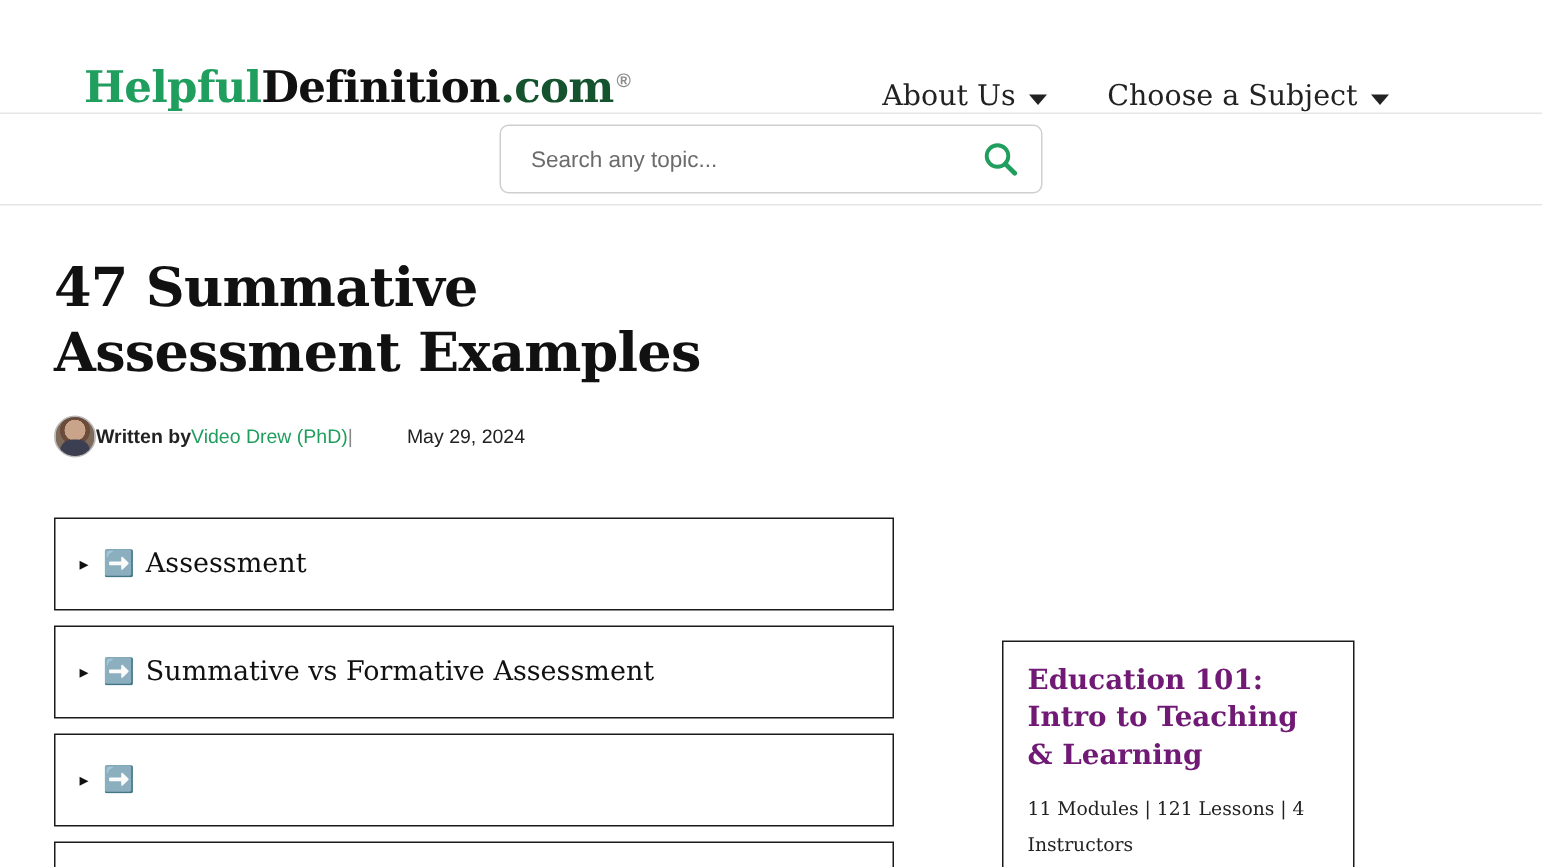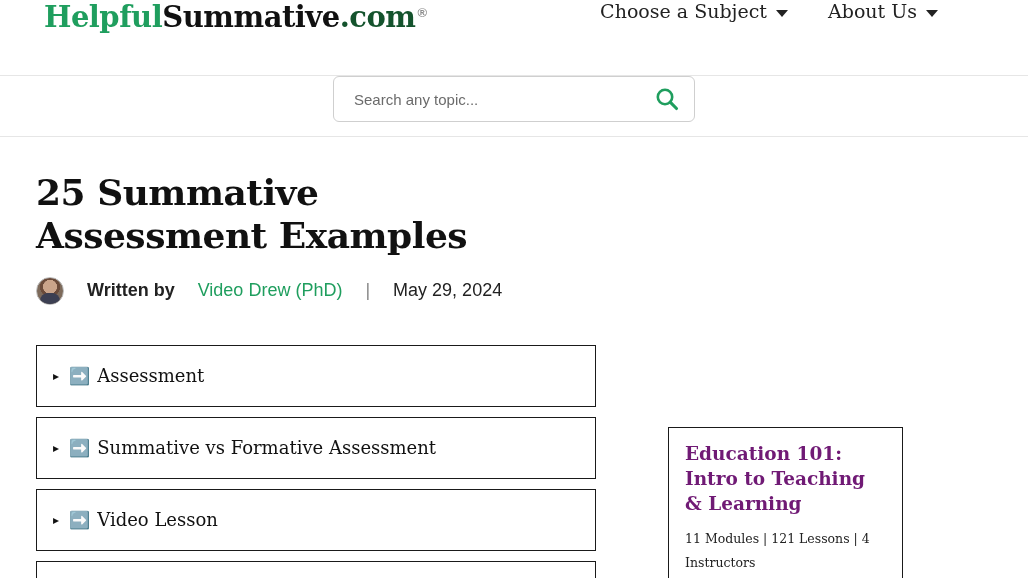--- a/index.html
+++ b/index.html
@@ -14,22 +14,22 @@
     background: #ffffff;
     font-family: "Liberation Sans", sans-serif;
     color: #1a1a1a;
   }
 
   
   .site-header {
     height: 76px;
     border-bottom: 1px solid #e6e6e6;
     display: flex;
-    align-items: flex-start;
-    padding: 0 44px;
+    align-items: flex-end;
+    padding: 0 56px;
     background: #fff;
   }
   .logo {
     font-family: "DejaVu Serif", serif;
     font-size: 29px;
     font-weight: bold;
     letter-spacing: -0.5px;
     display: flex;
     align-items: baseline;
     white-space: nowrap;
@@ -70,21 +70,21 @@
     display: inline-block;
     position: relative;
     top: 2px;
   }
 
   
   .search-bar-row {
     height: 61px;
     border-bottom: 1px solid #e6e6e6;
     display: flex;
-    align-items: flex-start;
+    align-items: center;
     justify-content: center;
     background: #fff;
   }
   .search-box {
     width: 362px;
     height: 46px;
     border: 1px solid #cfcfcf;
     border-radius: 6px;
     display: flex;
     align-items: center;
@@ -125,22 +125,22 @@
     line-height: 1.19;
     font-weight: bold;
     letter-spacing: -0.5px;
     margin: 0 0 20px 0;
     color: #111;
     max-width: 470px;
   }
   .byline {
     display: flex;
     align-items: center;
-    gap: 23px;
-    font-size: 18px;
+    gap: 0;
+    font-size: 13px;
     color: #222;
     margin-bottom: 40px;
     font-family: "Liberation Sans", sans-serif;
   }
   .avatar {
     width: 28px; height: 28px;
     border-radius: 50%;
     background: radial-gradient(circle at 50% 34%, #caa48a 0 32%, #6b4b3a 33% 46%, #7d6a5a 47% 100%);
     border: 1px solid #bbb;
     flex: none;
@@ -151,21 +151,21 @@
     content: "";
     position: absolute;
     left: 3px; right: 3px; bottom: 0;
     height: 11px;
     background: #3c3f52;
     border-radius: 8px 8px 0 0;
   }
   .byline .written { font-weight: bold; }
   .byline a { color: #1f9e5e; text-decoration: none; }
   .byline .sep { color: #888; }
-  .byline .date { color: #222; }
+  .byline .date { color: #222; margin-left: 36px; }
 
   .toc-item {
     border: 1px solid #1a1a1a;
     height: 62px;
     display: flex;
     align-items: center;
     padding: 0 16px;
     margin-bottom: 10px;
     font-family: "DejaVu Serif", serif;
     font-size: 18px;
@@ -216,53 +216,53 @@
     color: #222;
     margin-bottom: 26px;
   }
 </style>
 </head>
 <body>
 
 <header class="site-header">
   <div class="logo">
     <span class="helpful">Helpful</span>
-      <span class="professor">Summative</span>
+      <span class="professor">Definition</span>
       <span class="dotcom">.com</span>
       <span class="reg">®</span>
   </div>
 
   <nav class="main-nav">
     <div class="nav-item">
+      <span>About Us</span>
+      <span class="caret"></span>
+    </div>
+    <div class="nav-item">
       <span>Choose a Subject</span>
-      <span class="caret"></span>
-    </div>
-    <div class="nav-item">
-      <span>About Us</span>
       <span class="caret"></span>
     </div>
   </nav>
 </header>
 
 <div class="search-bar-row">
   <div class="search-box">
     <input class="search-input" type="text" placeholder="Search any topic..." style="">
     <button class="search-icon-btn">
       <svg width="26" height="26" viewBox="0 0 26 26">
         <circle cx="11" cy="11" r="7.2" fill="none" stroke="#1f9e5e" stroke-width="2.6"></circle>
         <line x1="16.2" y1="16.2" x2="22.5" y2="22.5" stroke="#1f9e5e" stroke-width="3.1" stroke-linecap="round"></line>
       </svg>
     </button>
   </div>
 </div>
 
 <div class="content">
 
   <main class="article-col">
-    <h1 class="page-title">25 Summative Assessment Examples</h1>
+    <h1 class="page-title">47 Summative Assessment Examples</h1>
 
     <div class="byline">
       <span class="avatar"></span>
       <span class="written">Written by</span>
       <a href="#">Video Drew (PhD)</a>
       <span class="sep">|</span>
       <span class="date">May 29, 2024</span>
     </div>
 
     <div class="toc-item">
@@ -273,21 +273,20 @@
 
     <div class="toc-item">
       <span class="toc-arrow">▸</span>
       <span class="toc-emoji">➡️</span>
       <span>Summative vs Formative Assessment</span>
     </div>
 
     <div class="toc-item">
       <span class="toc-arrow">▸</span>
       <span class="toc-emoji">➡️</span>
-      <span>Video Lesson</span>
     </div>
 
     <div class="toc-item"></div>
   </main>
 
   <aside class="sidebar-col">
     <div class="course-card">
       <div class="course-title">Education 101: Intro to Teaching &amp; Learning</div>
       <div class="course-meta">11 Modules | 121 Lessons | 4 Instructors</div>
 

